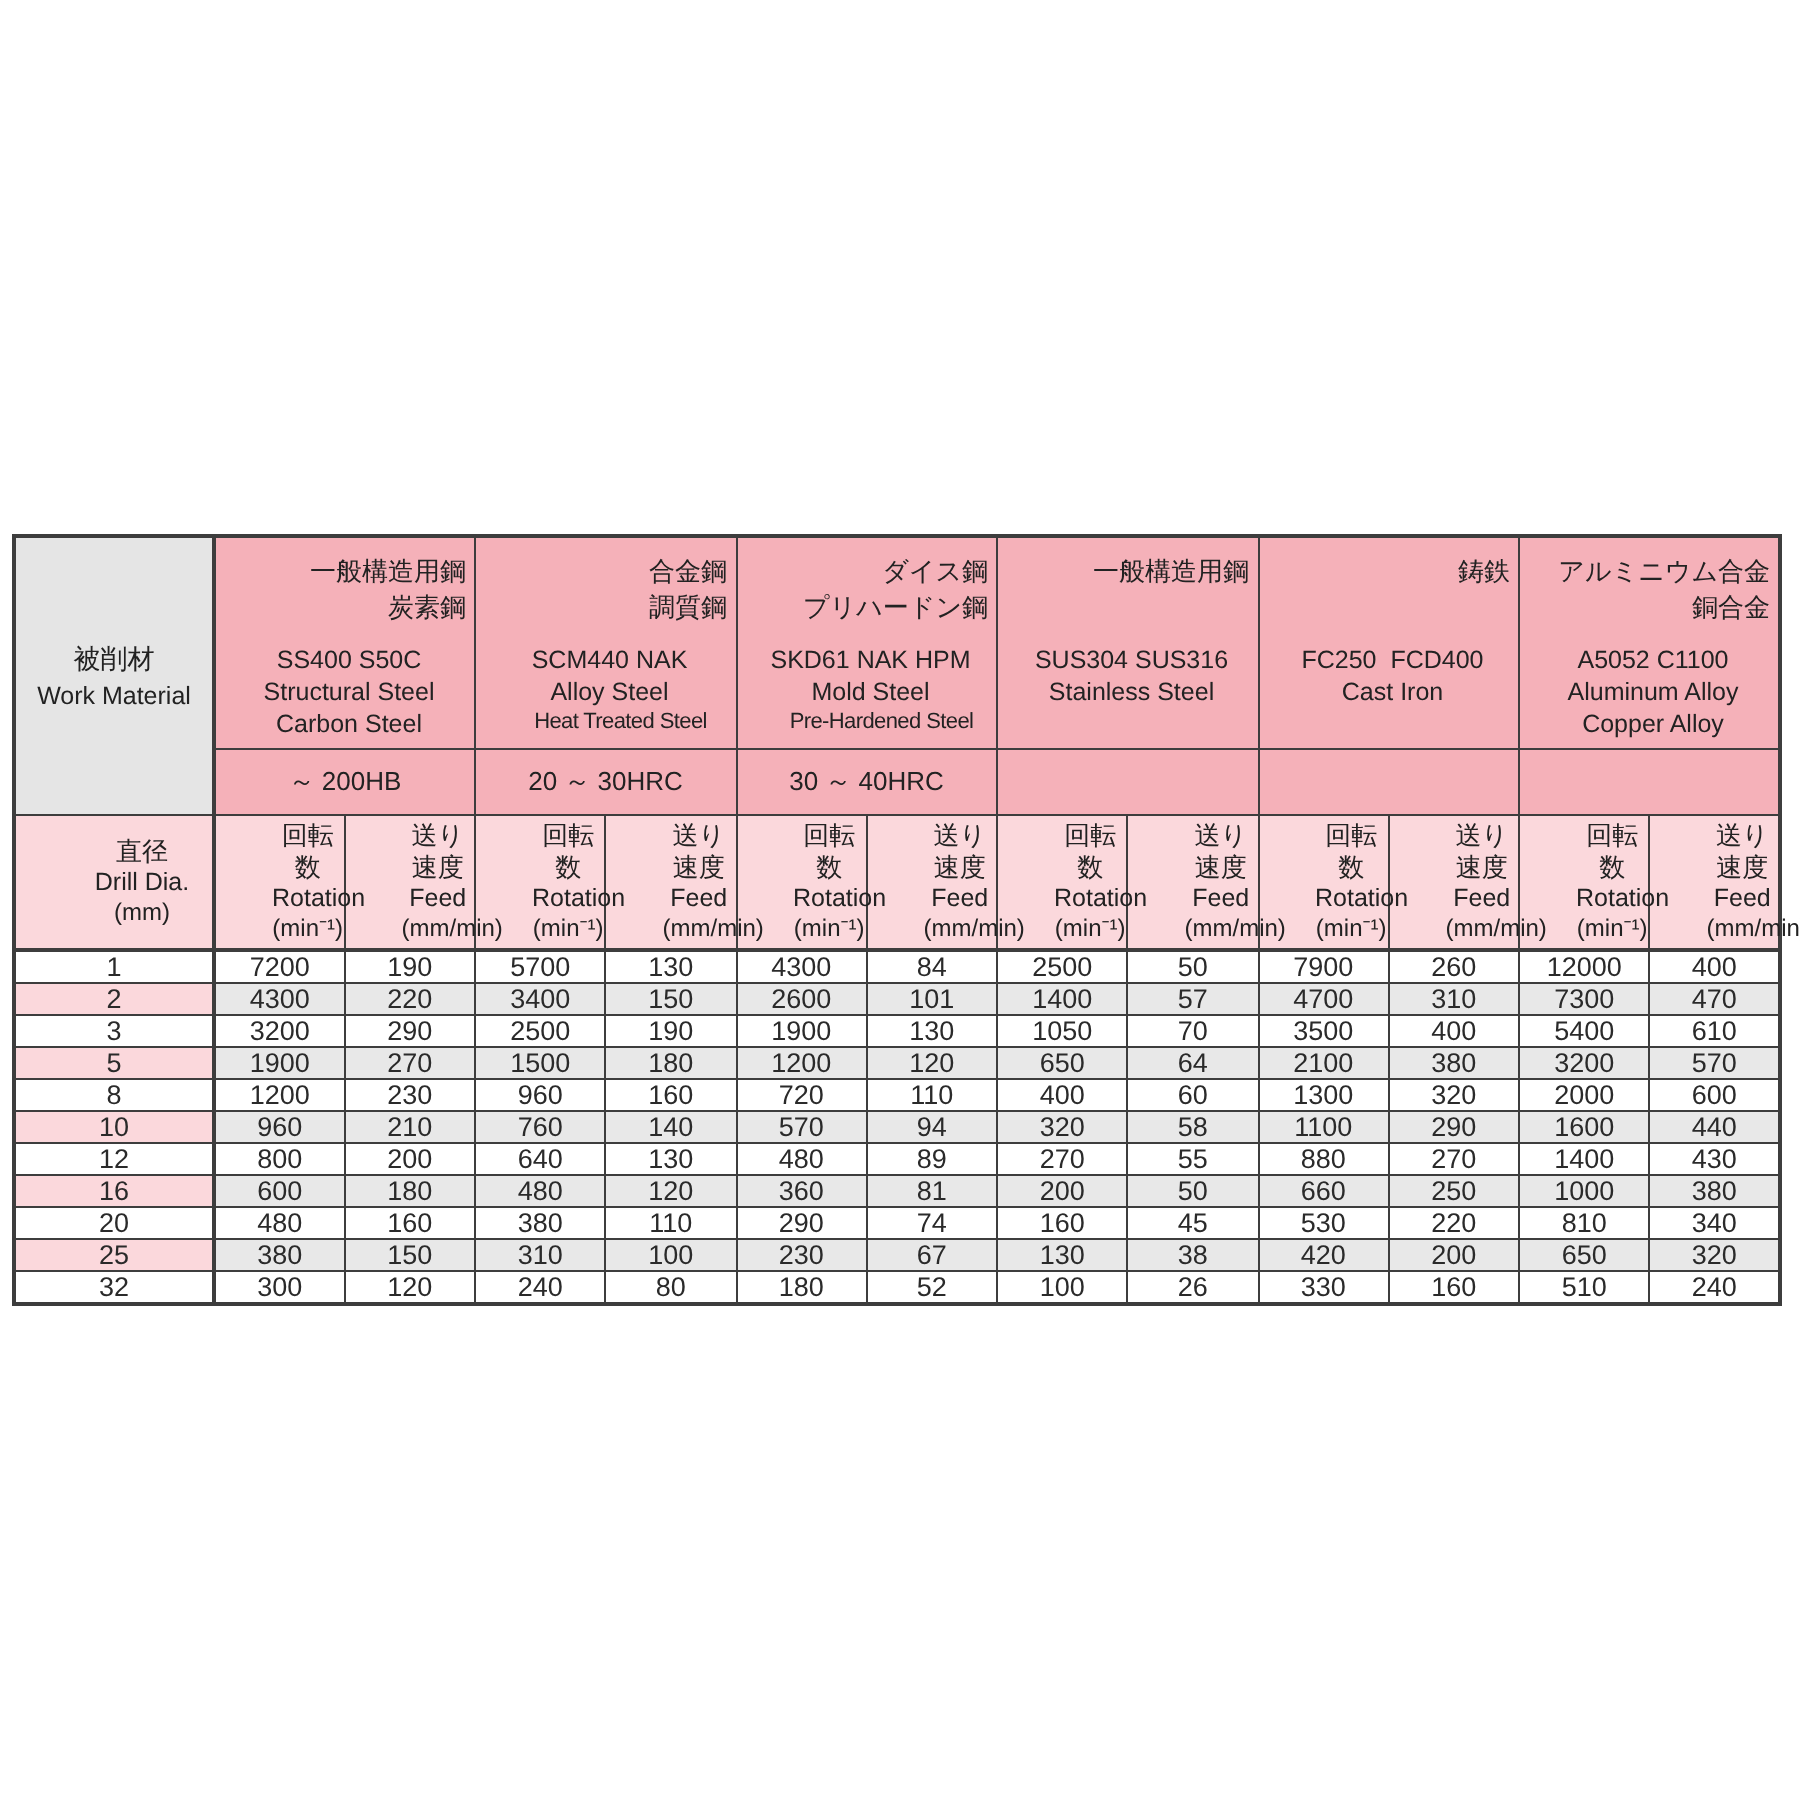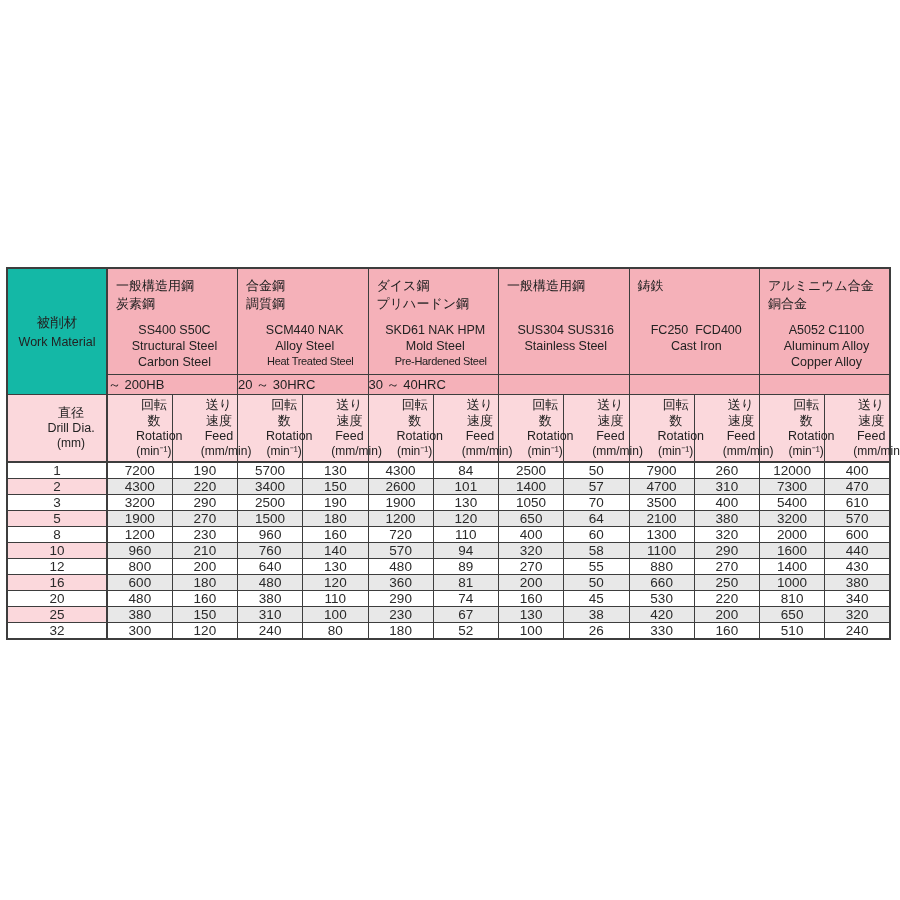--- a/index.html
+++ b/index.html
@@ -9,35 +9,35 @@
 
   table.spec {
     position:absolute; left:6px; top:267px; width:885px;
     border-collapse:collapse; table-layout:fixed;
     border:2px solid #3d3d3d;
   }
   th, td { border:1px solid #3d3d3d; padding:0; font-weight:normal; }
 
   
   th.corner {
-    background:#14b8a6; text-align:center; vertical-align:middle;
+    background:#e5e5e5; text-align:center; vertical-align:middle;
     border-right-width:2px;
   }
   th.corner .ja { font-size:13.5px; line-height:1.5; }
   th.corner .en { font-size:12.5px; line-height:1.3; }
 
   
   th.mat { background:#f5b1b9; text-align:left; vertical-align:top; padding:8px 4px 4px 8px; height:101px; }
-  th.mat .names { min-height:36px; margin-bottom:9px; }
+  th.mat .names { min-height:36px; margin-bottom:9px;text-align:right; }
   th.mat .names div { font-size:13px; line-height:1.35; white-space:pre; }
   th.mat .grades div { font-size:12.5px; line-height:1.28; white-space:pre;text-align:center; }
   th.mat .grades div.cond { font-size:11px; letter-spacing:-0.3px;margin-left:11px; }
 
   
-  th.hard { background:#f5b1b9; text-align:left; font-size:13px; height:20px; vertical-align:middle; }
+  th.hard { background:#f5b1b9; text-align:center; font-size:13px; height:33px; vertical-align:middle; }
 
   
   tr.subrow th { border-bottom-width:2px; }
   th.diahead, th.sub {
     background:#fbd8dc; text-align:center; vertical-align:middle;
     height:48px; padding:2px 0;
   }
   th.diahead div, th.sub div { font-size:12.5px; line-height:1.22;padding-left:28px; }
   th.diahead div:first-child, th.sub div:first-child { font-size:13px; }
   th.diahead div:last-child, th.sub div:last-child { font-size:12px;text-align:center; }

